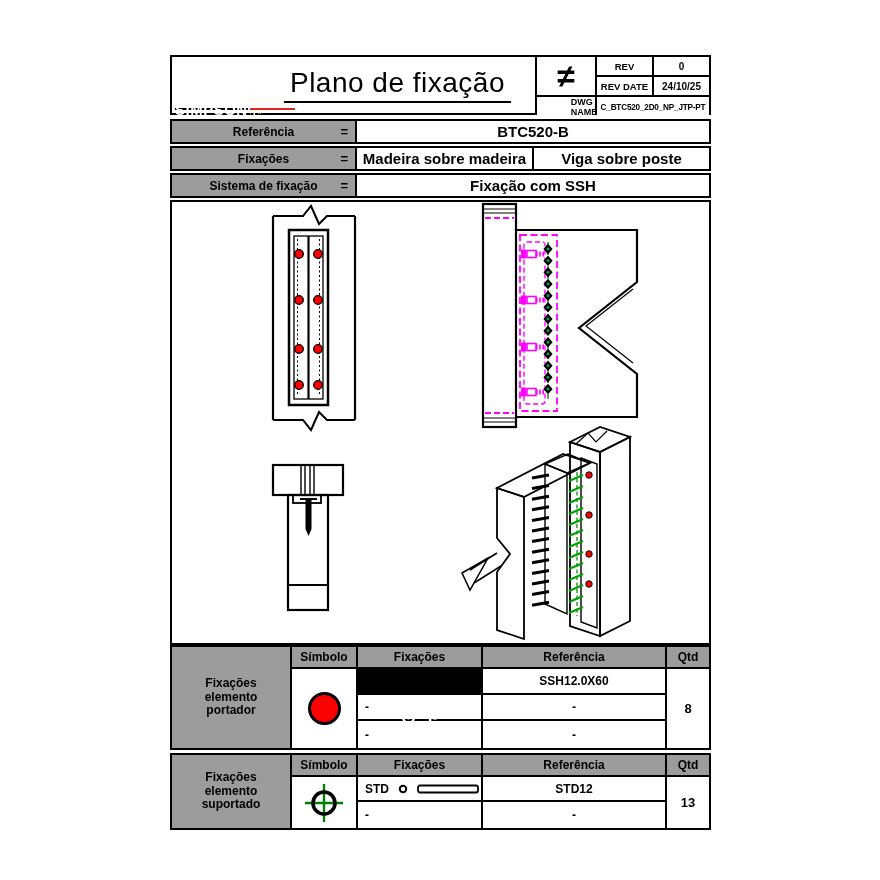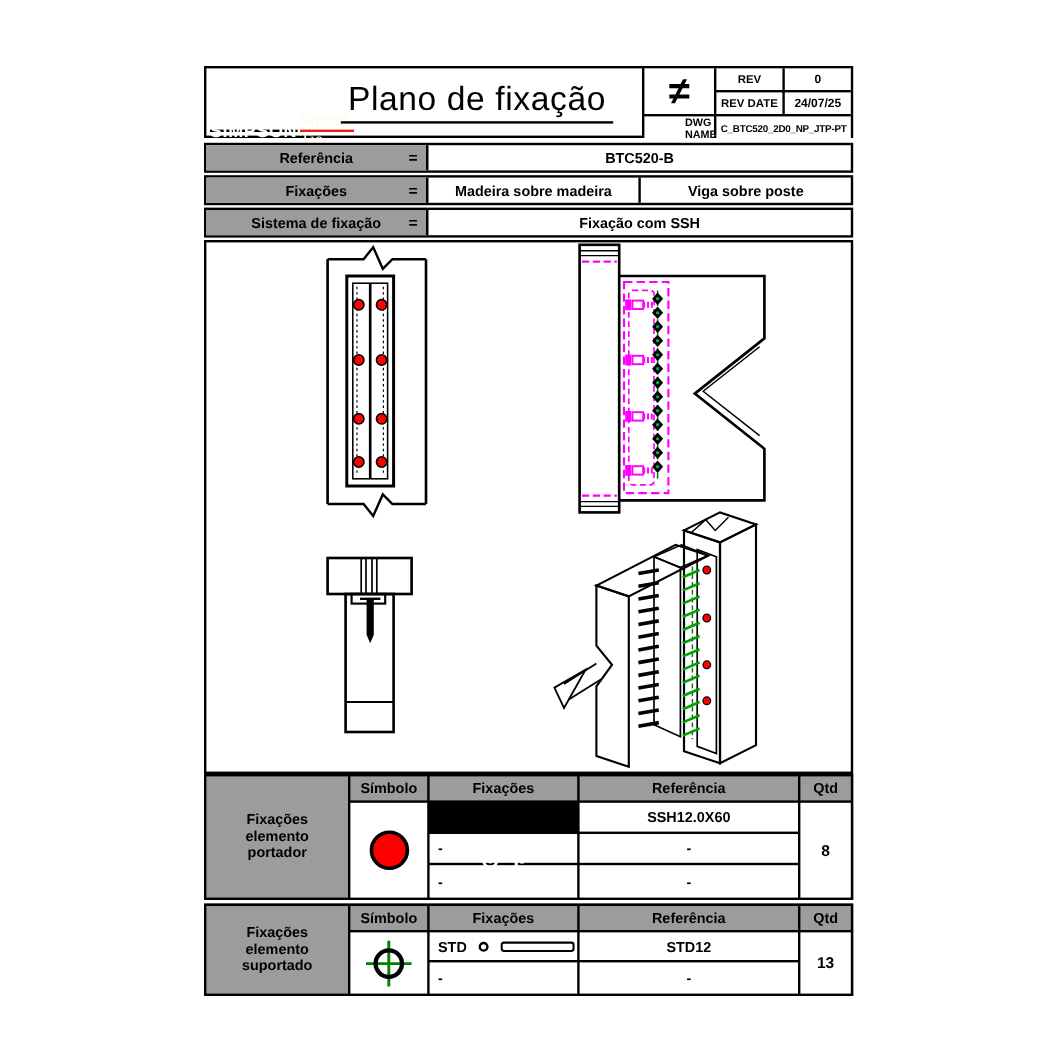--- a/index.html
+++ b/index.html
@@ -25,21 +25,21 @@
   .rev-val{font-size:10px;}
   .dwg-lab{font-size:9px;padding-left:36px;}
   .dwg-val{grid-column:2/4;font-size:8.2px;letter-spacing:-.2px;white-space:nowrap;}
 
   
   .info-row{height:25px;display:flex;}
   .info-label{width:183px;background:#9c9c9c;border-right:2.5px solid #000;position:relative;
               display:flex;align-items:center;justify-content:center;font-weight:bold;font-size:12px;}
   .info-eq{position:absolute;right:7px;font-weight:bold;font-size:13px;}
   .info-values{flex:1;display:flex;}
-  .info-value{flex:1;display:flex;align-items:center;justify-content:center;font-weight:bold;font-size:12px;}
+  .info-value{flex:1;display:flex;align-items:center;justify-content:center;font-weight:bold;font-size:15px;}
   .info-value + .info-value{border-left:2.5px solid #000;}
 
   
   .drawing{top:145px;height:445px;}
   .drawing svg{display:block;}
 
   
   .ftable{background:#000;display:grid;grid-template-columns:118px 64px 123px 182px 1fr;gap:2px;}
   .ftable1{top:590px;height:105px;grid-template-rows:20px 24px 24px 1fr;}
   .ftable2{top:698px;height:77px;grid-template-rows:20px 23px 1fr;}
@@ -66,21 +66,21 @@
       <div class="logo-red">Strong-Tie</div>
     </div>
     <div class="title-col">
       <div class="title-text">Plano de fixação</div>
     </div>
     <div class="rev-col">
       <div class="neq-cell">≠</div>
       <div class="rev-lab">REV</div>
       <div class="rev-val">0</div>
       <div class="rev-lab">REV DATE</div>
-      <div class="rev-val">24/07/25</div>
+      <div class="rev-val">24/10/25</div>
       <div class="dwg-lab">DWG NAME</div>
       <div class="dwg-val">C_BTC520_2D0_NP_JTP-PT</div>
     </div>
   </div>
 
   <div class="block info-row" style="top:64px;">
     <div class="info-label">
       <span>Referência</span>
       <span class="info-eq">=</span>
     </div>

